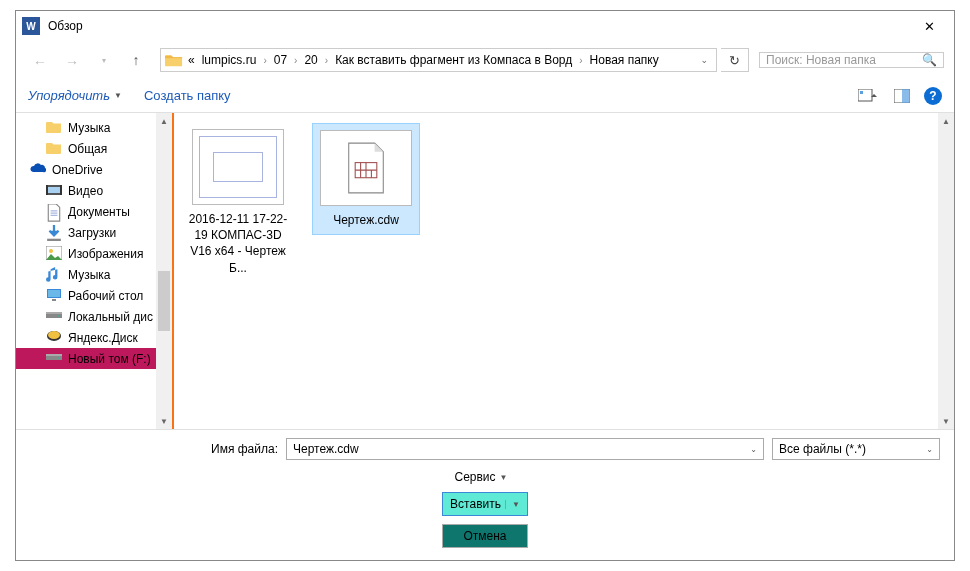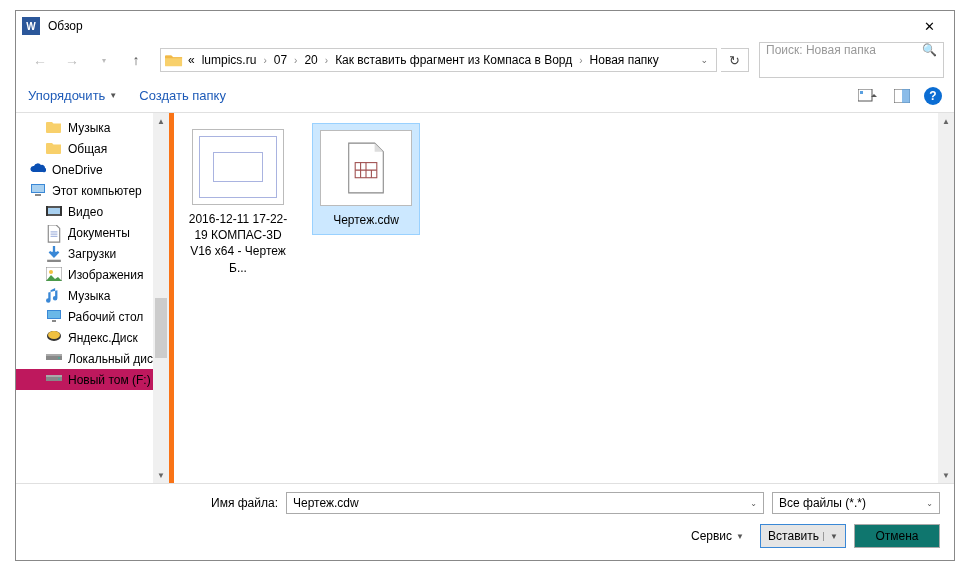--- a/index.html
+++ b/index.html
@@ -12,30 +12,30 @@
 .navbar { height: 38px; display: flex; align-items: center; padding: 0 10px; gap: 4px; }
 .nav-btn { width: 28px; height: 24px; display: flex; align-items: center; justify-content: center; font-size: 14px; color: #555; }
 .nav-btn.disabled { color: #bbb; }
 .address { flex: 1; height: 24px; border: 1px solid #ccc; display: flex; align-items: center; padding: 0 4px; font-size: 12px; gap: 3px; margin: 0 6px; overflow: hidden; }
 .address .folder-icon { width: 18px; height: 16px; flex-shrink: 0; }
 .address .chev { color: #888; font-size: 10px; padding: 0 2px; }
 .address .crumb { white-space: nowrap; padding: 1px 2px; }
 .address .spacer { flex: 1; }
 .address .drop { color: #666; font-size: 9px; padding: 0 4px; }
 .refresh { width: 28px; height: 24px; border: 1px solid #ccc; border-left: none; display: flex; align-items: center; justify-content: center; font-size: 13px; color: #444; margin-left: -6px; }
-.search { width: 185px; height: 36px; border: 1px solid #ccc; display: flex; padding: 0 6px; font-size: 12px; color: #999; margin-left: 6px; }
+.search { width: 185px; height: 16px; border: 1px solid #ccc; display: flex; align-items: center; padding: 0 6px; font-size: 12px; color: #999; margin-left: 6px; }
 .search .mag { margin-left: auto; color: #555; font-size: 12px; }
 .toolbar { height: 34px; border-bottom: 1px solid #e0e0e0; display: flex; align-items: center; padding: 0 12px; font-size: 13px; }
-.toolbar .organize { color: #1e5bb8; display: flex; align-items: center; gap: 4px; }
+.toolbar .organize { color: #1e5bb8; display: flex; align-items: center; gap: 4px; font-style: italic; }
 .toolbar .newfolder { color: #1e5bb8; margin-left: 22px; }
 .toolbar .right { margin-left: auto; display: flex; align-items: center; gap: 10px; }
 .toolbar .vicon { width: 24px; height: 20px; display: flex; align-items: center; justify-content: center; color: #444; }
 .toolbar .help { width: 18px; height: 18px; border-radius: 50%; background: #0b6dd3; color: #fff; font-size: 12px; font-weight: bold; display: flex; align-items: center; justify-content: center; }
 .body { flex: 1; display: flex; border-bottom: 1px solid #e0e0e0; overflow: hidden; }
-.tree { width: 158px; overflow-y: auto; border-right: 5px solid #f97316; font-size: 12px; padding-top: 4px; position: relative; }
+.tree { width: 158px; overflow-y: auto; border-right: 2px solid #f97316; font-size: 12px; padding-top: 4px; position: relative; }
 .tree-scroll { position: absolute; right: 0; top: 0; bottom: 0; width: 16px; background: #f0f0f0; }
 .tree-scroll .arr { height: 16px; display: flex; align-items: center; justify-content: center; font-size: 8px; color: #666; }
 .tree-scroll .track { height: calc(100% - 32px); position: relative; }
 .tree-scroll .thumb { position: absolute; top: 50%; left: 2px; right: 2px; height: 60px; background: #ccc; }
 .tree-item { display: flex; align-items: center; padding: 2px 4px 2px 30px; height: 21px; gap: 6px; white-space: nowrap; }
 .tree-item.l0 { padding-left: 14px; }
 .tree-item.sel { background: #be185d; }
 .tree-item .ticon { width: 16px; height: 16px; flex-shrink: 0; }
 .files { flex: 1; padding: 10px; display: flex; gap: 20px; align-items: flex-start; position: relative; }
 .files-scroll { position: absolute; right: 0; top: 0; bottom: 0; width: 16px; background: #f0f0f0; display: flex; flex-direction: column; }
@@ -45,24 +45,24 @@
 .file .thumb { width: 92px; height: 76px; margin: 0 auto 6px; border: 1px solid #bbb; background: #fff; display: flex; align-items: center; justify-content: center; position: relative; }
 .file .thumb.drawing::after { content: ""; position: absolute; inset: 6px; border: 1px solid #a9b3e0; }
 .file .thumb.drawing::before { content: ""; position: absolute; left: 20px; top: 22px; width: 48px; height: 28px; border: 1px solid #a9b3e0; }
 .file .thumb.cdw svg { width: 48px; height: 54px; }
 .file .fname { line-height: 1.35; word-break: break-word; }
 .footer { padding: 8px 14px 12px; }
 .fn-row { display: flex; align-items: center; gap: 8px; margin-bottom: 10px; }
 .fn-row .lbl { width: 248px; text-align: right; font-size: 12px; }
 .fn-row .fn-input { flex: 1; height: 22px; border: 1px solid #aaa; padding: 0 6px; font-size: 12px; display: flex; align-items: center; justify-content: space-between; }
 .fn-row .filter { width: 168px; height: 22px; border: 1px solid #aaa; padding: 0 6px; font-size: 12px; display: flex; align-items: center; justify-content: space-between; }
-.btn-row { display: flex; align-items: center; justify-content: flex-end; gap: 8px; }
+.btn-row { display: flex; align-items: center; justify-content: flex-end; gap: 8px; flex-direction: column; }
 .btn-row .tools { font-size: 12px; display: flex; align-items: center; gap: 4px; margin-right: 8px; }
 .btn { width: 86px; height: 24px; border: 1px solid #aaa; background: #0f766e; font-size: 12px; display: flex; align-items: center; justify-content: center; gap: 4px; }
-.btn.primary { border-color: #3a88d6; background: #e5e5e5; }
+.btn.primary { border-color: #3a88d6; background: #5eead4; }
 .drop-chev { font-size: 8px; color: #555; }
 </style>
 </head>
 <body>
 
 <div class="dialog">
 
   <div class="titlebar">
     <div class="word-icon">W</div>
     <div class="title">Обзор</div>
@@ -136,28 +136,20 @@
               <path fill="#f8d06b" d="M1 2h5l1.5 1.5H15v8.5a1 1 0 0 1-1 1H1a1 1 0 0 1-1-1V3a1 1 0 0 1 1-1z"></path>
             </svg></span>
           <span>Общая</span>
         </div>
         <div class="tree-item l0">
           <span class="ticon"><svg viewBox="0 0 16 12">
               <path fill="#0a4fb3" d="M4 4a4 4 0 0 1 7-1 3 3 0 0 1 4 3 2 2 0 0 1-2 4H3a3 3 0 0 1 1-6z"></path>
             </svg></span>
           <span>OneDrive</span>
         </div>
-        <div class="tree-item l0">
-          <span class="ticon"><svg viewBox="0 0 16 14">
-              <rect x="1" y="1" width="14" height="9" fill="#3a88d6"></rect>
-              <rect x="2" y="2" width="12" height="7" fill="#a8d0f0"></rect>
-              <rect x="5" y="11" width="6" height="2" fill="#888"></rect>
-            </svg></span>
-          <span>Этот компьютер</span>
-        </div>
         <div class="tree-item">
           <span class="ticon"><svg viewBox="0 0 16 14">
               <rect x="0" y="2" width="16" height="10" fill="#555"></rect>
               <rect x="2" y="4" width="12" height="6" fill="#a8d0f0"></rect>
               <rect x="0" y="2" width="2" height="10" fill="#333"></rect>
               <rect x="14" y="2" width="2" height="10" fill="#333"></rect>
             </svg></span>
           <span>Видео</span>
         </div>
         <div class="tree-item">
@@ -190,33 +182,33 @@
         </div>
         <div class="tree-item">
           <span class="ticon"><svg viewBox="0 0 16 14">
               <rect x="1" y="1" width="14" height="9" fill="#3a88d6"></rect>
               <rect x="2" y="2" width="12" height="7" fill="#6ab8e8"></rect>
               <rect x="6" y="11" width="4" height="2" fill="#888"></rect>
             </svg></span>
           <span>Рабочий стол</span>
         </div>
         <div class="tree-item">
-          <span class="ticon"><svg viewBox="0 0 16 12">
-              <ellipse cx="8" cy="6" rx="7" ry="5" fill="#333"></ellipse>
-              <ellipse cx="8" cy="5" rx="6" ry="4" fill="#f0c040"></ellipse>
-            </svg></span>
-          <span>Яндекс.Диск</span>
-        </div>
-        <div class="tree-item">
           <span class="ticon"><svg viewBox="0 0 16 10">
               <rect x="0" y="2" width="16" height="6" fill="#888"></rect>
               <rect x="0" y="2" width="16" height="2" fill="#aaa"></rect>
               <circle cx="13" cy="6" r="1" fill="#4a9"></circle>
             </svg></span>
           <span>Локальный дис</span>
+        </div>
+        <div class="tree-item">
+          <span class="ticon"><svg viewBox="0 0 16 12">
+              <ellipse cx="8" cy="6" rx="7" ry="5" fill="#333"></ellipse>
+              <ellipse cx="8" cy="5" rx="6" ry="4" fill="#f0c040"></ellipse>
+            </svg></span>
+          <span>Яндекс.Диск</span>
         </div>
         <div class="tree-item sel">
           <span class="ticon"><svg viewBox="0 0 16 10">
               <rect x="0" y="2" width="16" height="6" fill="#888"></rect>
               <rect x="0" y="2" width="16" height="2" fill="#aaa"></rect>
               <circle cx="13" cy="6" r="1" fill="#4a9"></circle>
             </svg></span>
           <span>Новый том (F:)</span>
         </div>
         <div class="tree-scroll">

